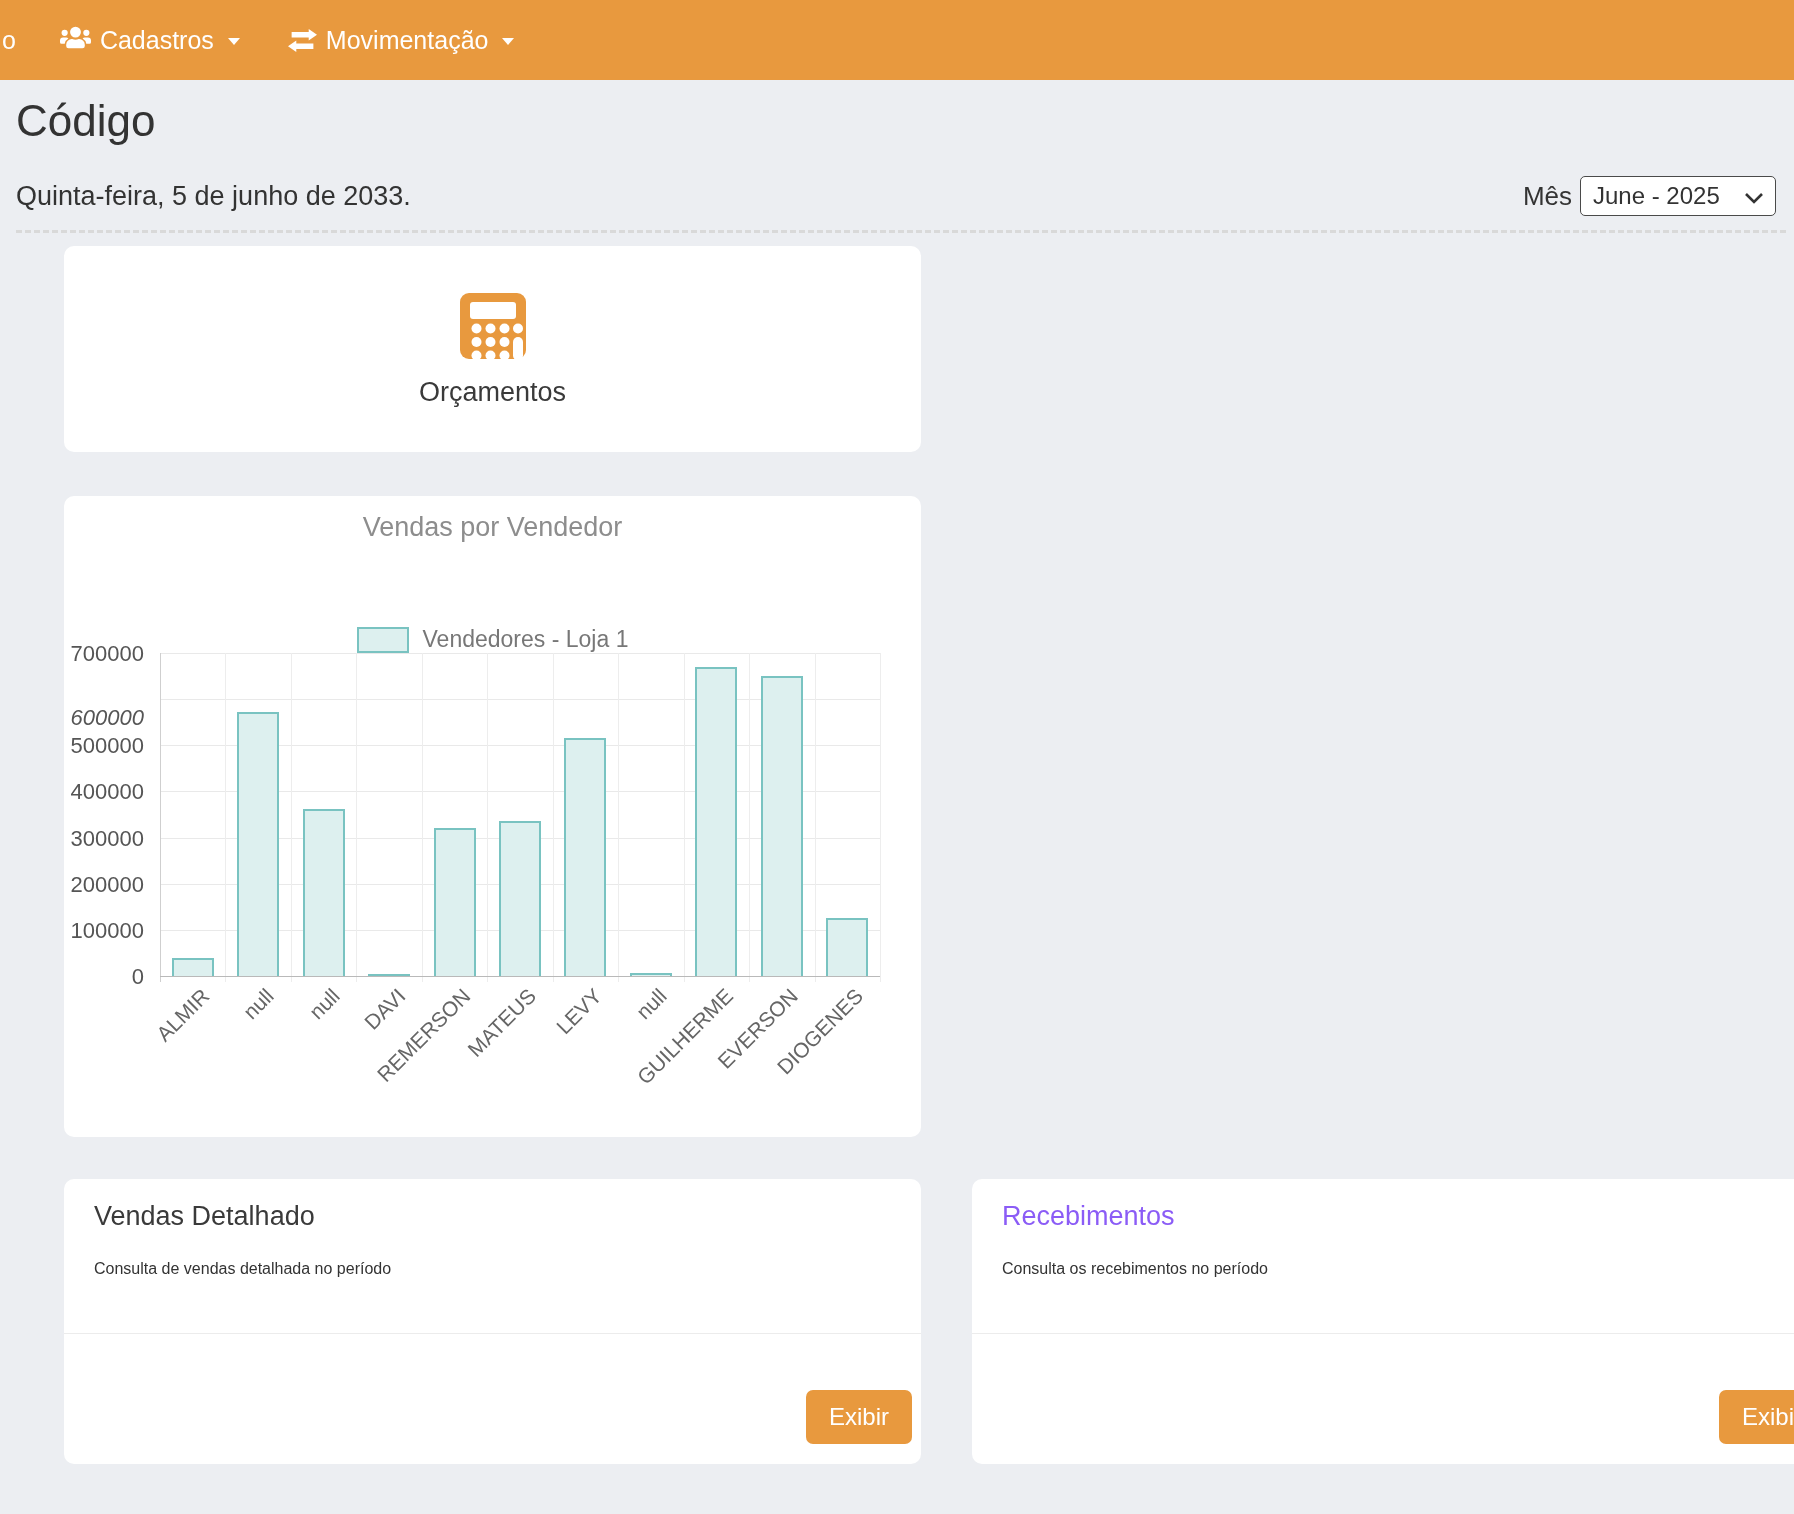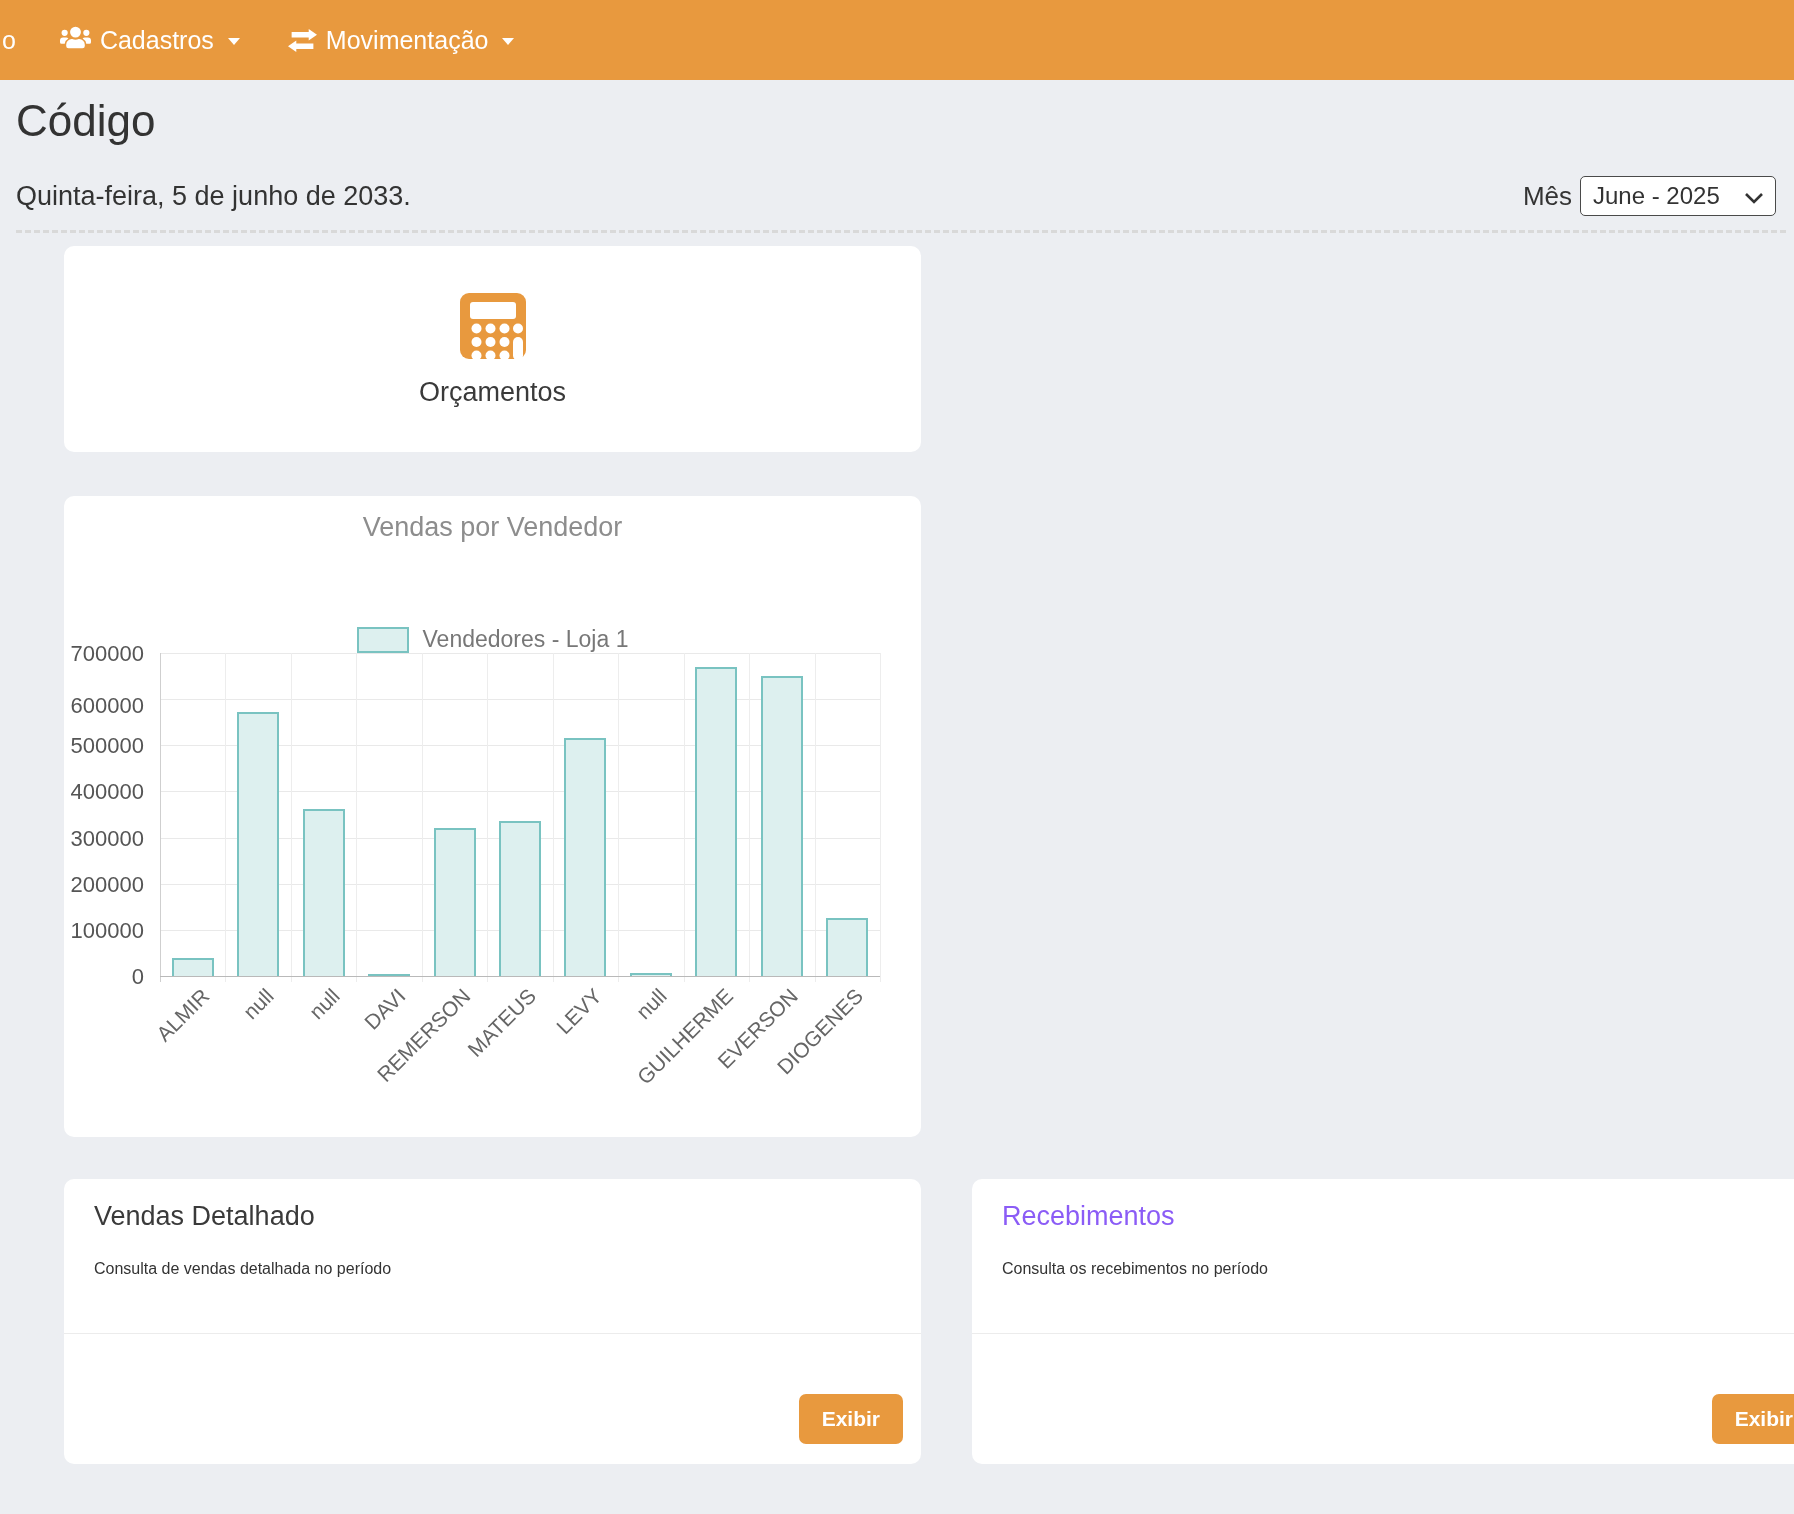--- a/index.html
+++ b/index.html
@@ -76,22 +76,22 @@
   .xlabel { position:absolute; top:0; transform:rotate(-45deg); transform-origin:top right;
     font-size:21px; color:#666; white-space:nowrap; }
 
   
   .bottom-row { margin-top:42px; }
   .info-card { height:285px; position:relative; padding:0 30px; }
   .info-title { font-size:27px; font-weight:normal; color:#3a3a3a; padding-top:22px; }
   .info-title.gray { color:#8b5cf6; }
   .info-desc { font-size:16px; margin-top:28px; }
   .info-divider { position:absolute; left:0; right:0; top:154px; height:1px; background:#ececec; }
-  .exibir-btn { position:absolute; right:18px; bottom:20px; background:#e8993e; color:#fff;
-    border:none; border-radius:7px; font-size:21px; padding:13px 23px; font-family:inherit; cursor:pointer;font-weight:bold; }
+  .exibir-btn { position:absolute; right:9px; bottom:20px; background:#e8993e; color:#fff;
+    border:none; border-radius:7px; font-size:24px; padding:13px 23px; font-family:inherit; cursor:pointer; }
 </style>
 </head>
 <body>
 
 <nav class="navbar">
   <span class="nav-partial">o</span>
   <div class="nav-item">
     <span class="icon">
       <svg width="31" height="25" viewBox="0 0 640 512">
           <path fill="#fff" d="M96 224a64 64 0 1 0 0-128 64 64 0 0 0 0 128zm448 0a64 64 0 1 0 0-128 64 64 0 0 0 0 128zm32 32h-64a63.8 63.8 0 0 0-45.1 18.6A146.3 146.3 0 0 1 542 384h66a32 32 0 0 0 32-32v-32a64 64 0 0 0-64-64zm-256 0a112 112 0 1 0 0-224 112 112 0 0 0 0 224zm76.8 32h-8.3a157.1 157.1 0 0 1-137 0h-8.3A115.2 115.2 0 0 0 128 403.2V432a48 48 0 0 0 48 48h288a48 48 0 0 0 48-48v-28.8A115.2 115.2 0 0 0 396.8 288zM173.1 274.6A63.8 63.8 0 0 0 128 256H64a64 64 0 0 0-64 64v32a32 32 0 0 0 32 32h65.9a146.6 146.6 0 0 1 75.2-109.4z"></path>
@@ -166,21 +166,21 @@
         <span class="legend-swatch"></span>
         <span class="legend-label">Vendedores - Loja 1</span>
       </div>
       <div class="ylabels" id="ylabels">
           <div class="ytick" style="top: 311px;">0</div>
           <div class="ytick" style="top: 264.857px;">100000</div>
           <div class="ytick" style="top: 218.714px;">200000</div>
           <div class="ytick" style="top: 172.571px;">300000</div>
           <div class="ytick" style="top: 126.429px;">400000</div>
           <div class="ytick" style="top: 80.2857px;">500000</div>
-          <div class="ytick" style="top: 40px;">600000</div>
+          <div class="ytick" style="top: 52px; font-style: italic;">600000</div>
           <div class="ytick" style="top: -12px;">700000</div>
         </div>
       <div class="plot" id="plot">
           <div class="hgrid axisline" style="top: 323px;"></div>
           <div class="hgrid" style="top: 276.857px;"></div>
           <div class="hgrid" style="top: 230.714px;"></div>
           <div class="hgrid" style="top: 184.571px;"></div>
           <div class="hgrid" style="top: 138.429px;"></div>
           <div class="hgrid" style="top: 92.2857px;"></div>
           <div class="hgrid" style="top: 46.1429px;"></div>

